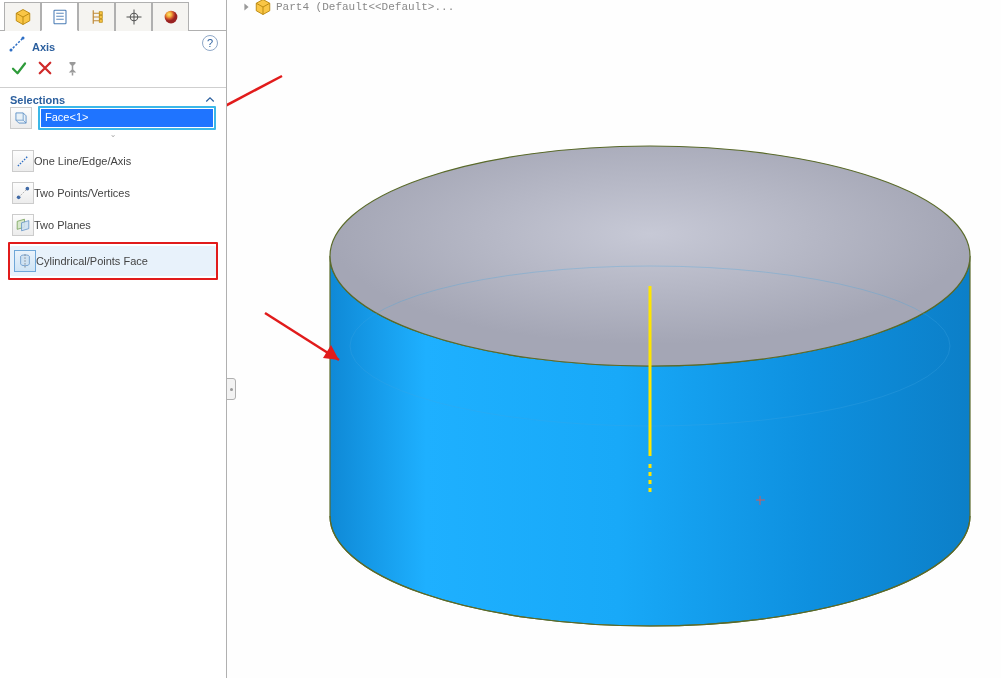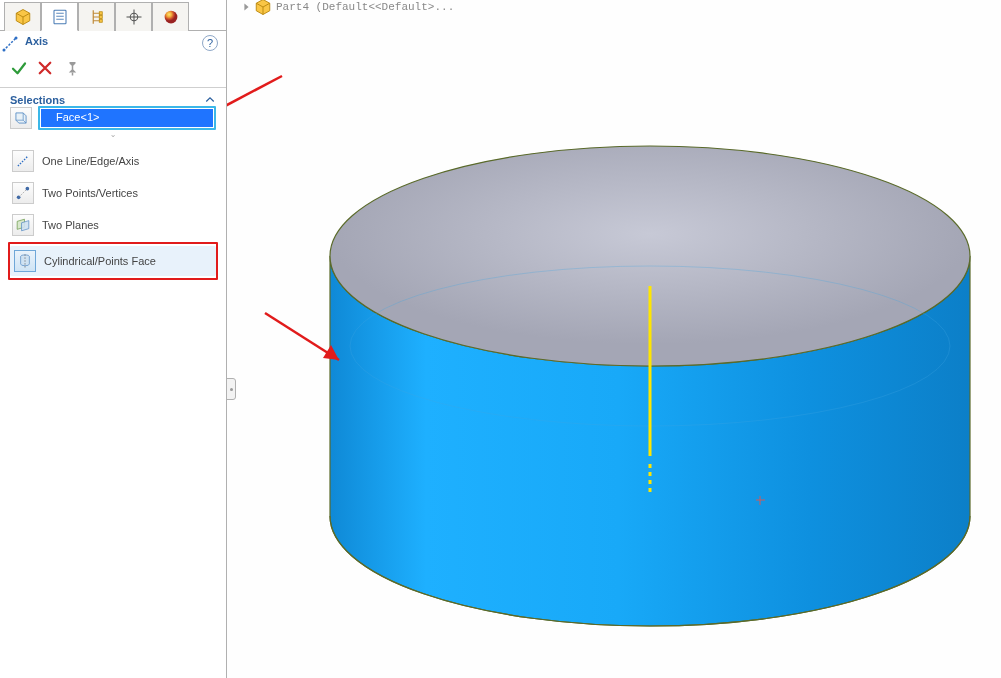--- a/index.html
+++ b/index.html
@@ -39,22 +39,22 @@
     position: relative; z-index: 2;
   }
   .tab svg { width: 18px; height: 18px; }
 
   .panel-sep {
     height: 1px; background: #b0b0b0;
     margin-top: -1px;
   }
 
   .feature-header {
-    display: flex; align-items: flex-start;
-    padding: 4px 6px 2px 1px;
+    display: flex; align-items: flex-end;
+    padding: 4px 6px 2px 8px;
     position: relative;
   }
   .feature-header .axis-icon {
     width: 18px; height: 18px; margin-right: 6px;
   }
   .feature-header .title {
     font-weight: bold;
     color: #2b5f9e;
   }
   .feature-header .help {
@@ -104,39 +104,39 @@
   }
   .sel-input-wrap {
     flex: 1;
     border: 2px solid #3bb7e8;
     border-radius: 1px;
   }
   .sel-input {
     background: #1f74ff;
     color: #fff;
     font-size: 11px;
-    padding: 2px 15px;
+    padding: 2px 4px;
     height: 18px;
     margin: 1px;
   }
 
   .small-chev-row {
     text-align: center;
     color: #aaa;
     font-size: 8px;
     line-height: 10px;
     padding: 0 0 4px 0;
   }
 
   .method-list {
     padding: 0 8px;
   }
   .method-item {
     display: flex; align-items: center;
-    gap: 8px;
+    gap: 0;
     padding: 4px 4px;
     border-radius: 2px;
     margin: 2px 0;
   }
   .method-item .mi-icon {
     width: 22px; height: 22px;
     display: flex; align-items: center; justify-content: center;
     background: linear-gradient(#fdfdfd,#ececec);
     border: 1px solid #ccc;
   }

